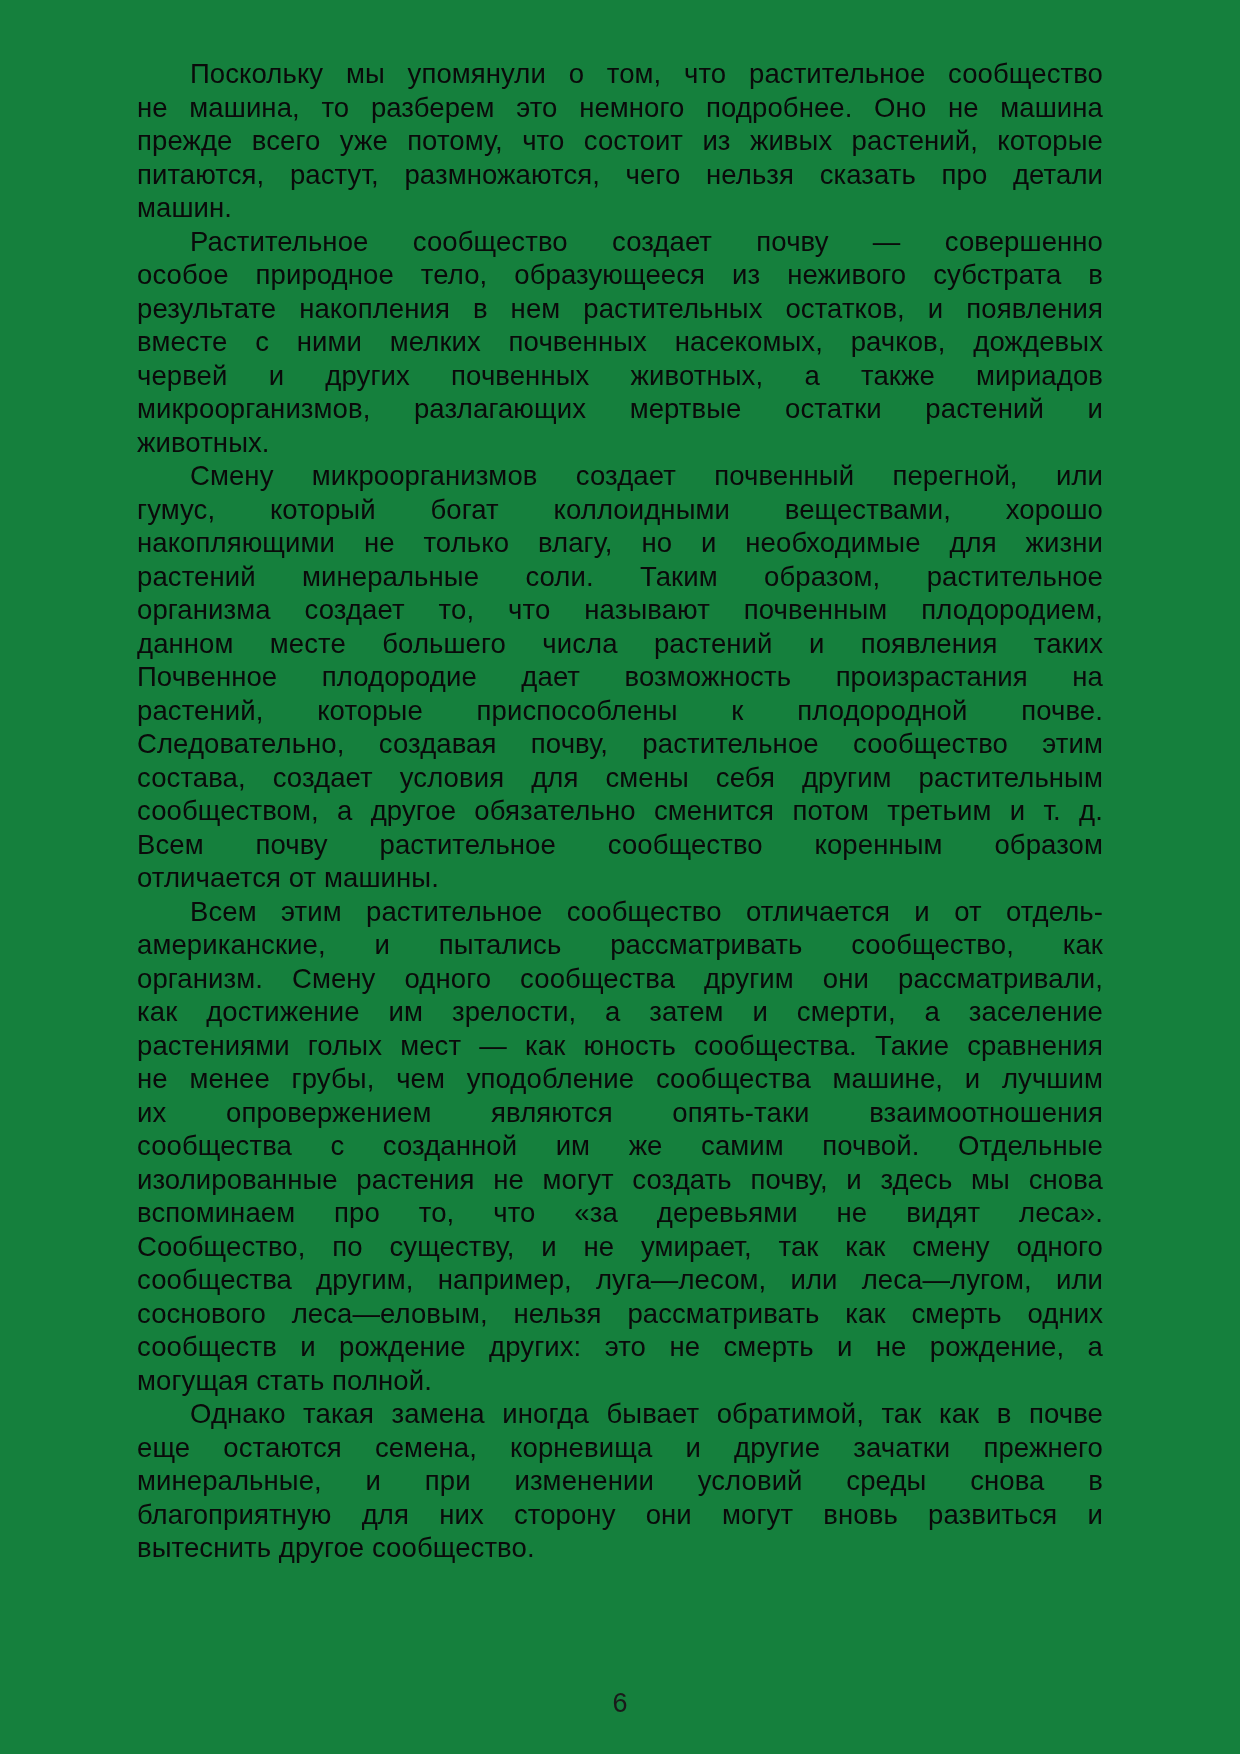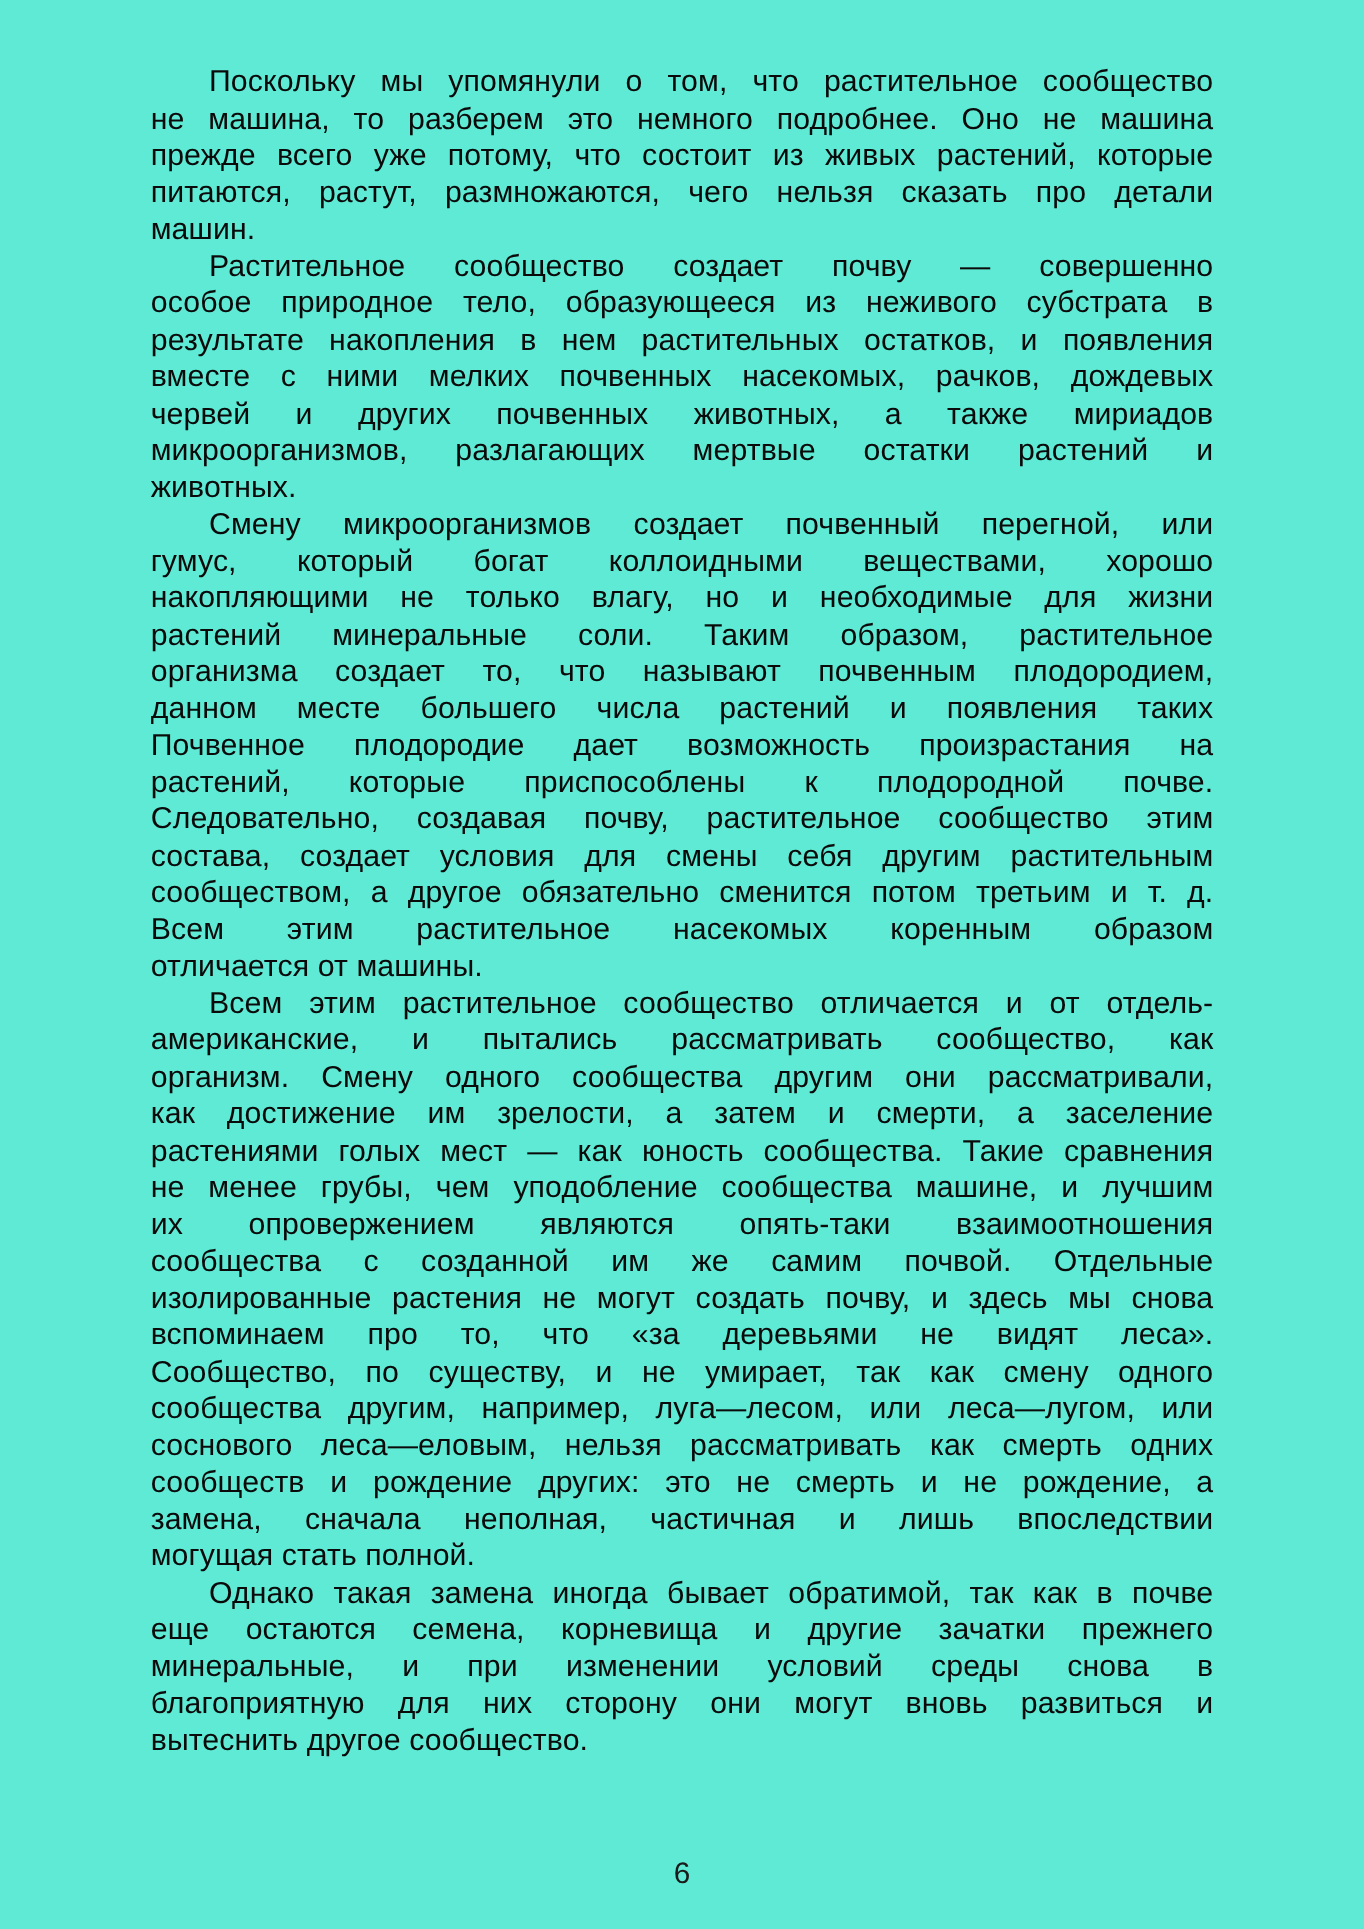--- a/index.html
+++ b/index.html
@@ -11,21 +11,21 @@
     width: 1240px;
     height: 1754px;
     position: relative;
     font-family: "Liberation Sans", "DejaVu Sans", sans-serif;
     color: #0a0a0a;
     -webkit-font-smoothing: antialiased;
   }
   .page {
     position: absolute;
     inset: 0;
-    background: #5eead4;
+    background: #15803d;
     overflow: hidden;
   }
   .text-block {
     position: absolute;
     left: 137px;
     top: 57px;
     width: 966px;
     font-size: 27.5px;
     line-height: 33.5px;
     letter-spacing: 0.1px;
@@ -84,39 +84,38 @@
         <div class="line">гумус, который богат коллоидными веществами, хорошо</div>
         <div class="line">накопляющими не только влагу, но и необходимые для жизни</div>
         <div class="line">растений минеральные соли. Таким образом, растительное</div>
         <div class="line">организма создает то, что называют почвенным плодородием,</div>
         <div class="line">данном месте большего числа растений и появления таких</div>
         <div class="line">Почвенное плодородие дает возможность произрастания на</div>
         <div class="line">растений, которые приспособлены к плодородной почве.</div>
         <div class="line">Следовательно, создавая почву, растительное сообщество этим</div>
         <div class="line">состава, создает условия для смены себя другим растительным</div>
         <div class="line">сообществом, а другое обязательно сменится потом третьим и т. д.</div>
-        <div class="line">Всем этим растительное насекомых коренным образом</div>
+        <div class="line">Всем почву растительное сообщество коренным образом</div>
         <div class="line last">отличается от машины.</div>
       </div>
       <div class="paragraph">
         <div class="line first">Всем этим растительное сообщество отличается и от отдель-</div>
         <div class="line">американские, и пытались рассматривать сообщество, как</div>
         <div class="line">организм. Смену одного сообщества другим они рассматривали,</div>
         <div class="line">как достижение им зрелости, а затем и смерти, а заселение</div>
         <div class="line">растениями голых мест — как юность сообщества. Такие сравнения</div>
         <div class="line">не менее грубы, чем уподобление сообщества машине, и лучшим</div>
         <div class="line">их опровержением являются опять-таки взаимоотношения</div>
         <div class="line">сообщества с созданной им же самим почвой. Отдельные</div>
         <div class="line">изолированные растения не могут создать почву, и здесь мы снова</div>
         <div class="line">вспоминаем про то, что «за деревьями не видят леса».</div>
         <div class="line">Сообщество, по существу, и не умирает, так как смену одного</div>
         <div class="line">сообщества другим, например, луга—лесом, или леса—лугом, или</div>
         <div class="line">соснового леса—еловым, нельзя рассматривать как смерть одних</div>
         <div class="line">сообществ и рождение других: это не смерть и не рождение, а</div>
-        <div class="line">замена, сначала неполная, частичная и лишь впоследствии</div>
         <div class="line last">могущая стать полной.</div>
       </div>
       <div class="paragraph">
         <div class="line first">Однако такая замена иногда бывает обратимой, так как в почве</div>
         <div class="line">еще остаются семена, корневища и другие зачатки прежнего</div>
         <div class="line">минеральные, и при изменении условий среды снова в</div>
         <div class="line">благоприятную для них сторону они могут вновь развиться и</div>
         <div class="line last">вытеснить другое сообщество.</div>
       </div>
     </div>

